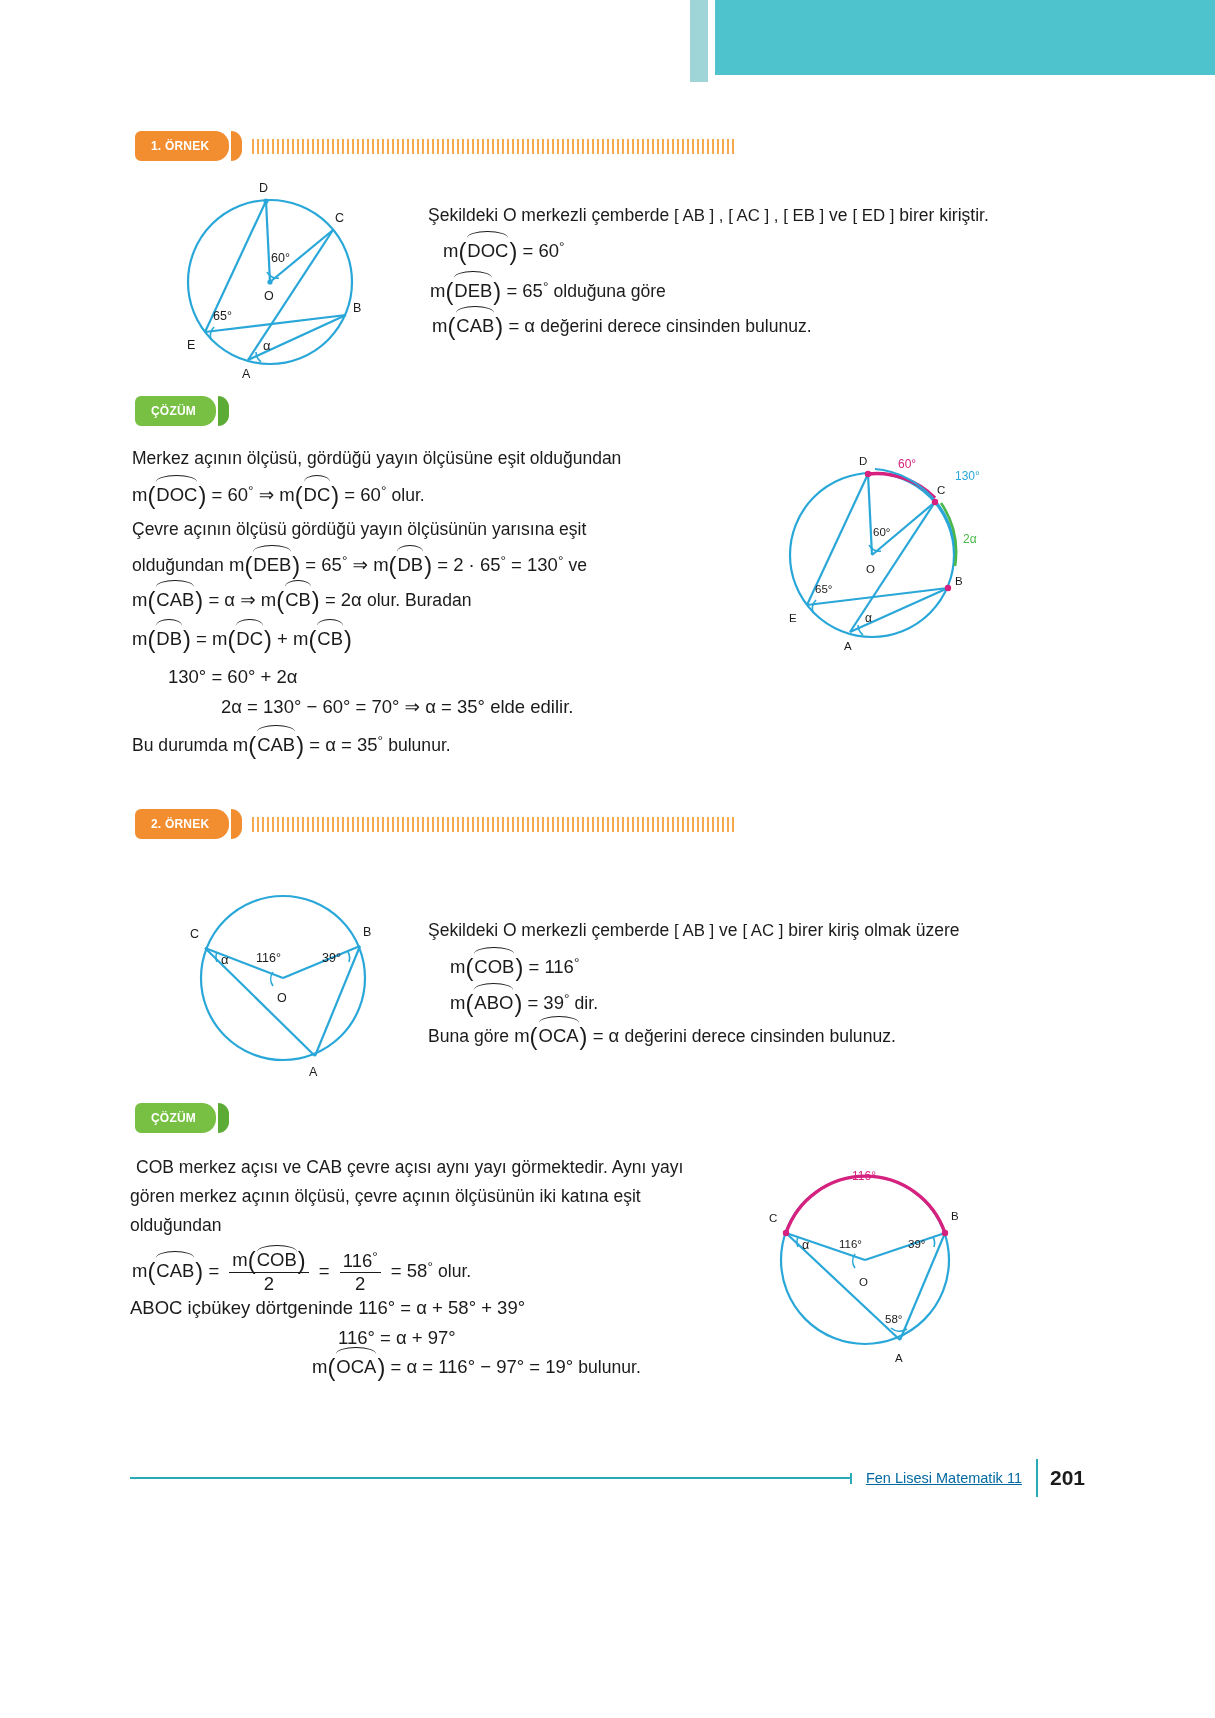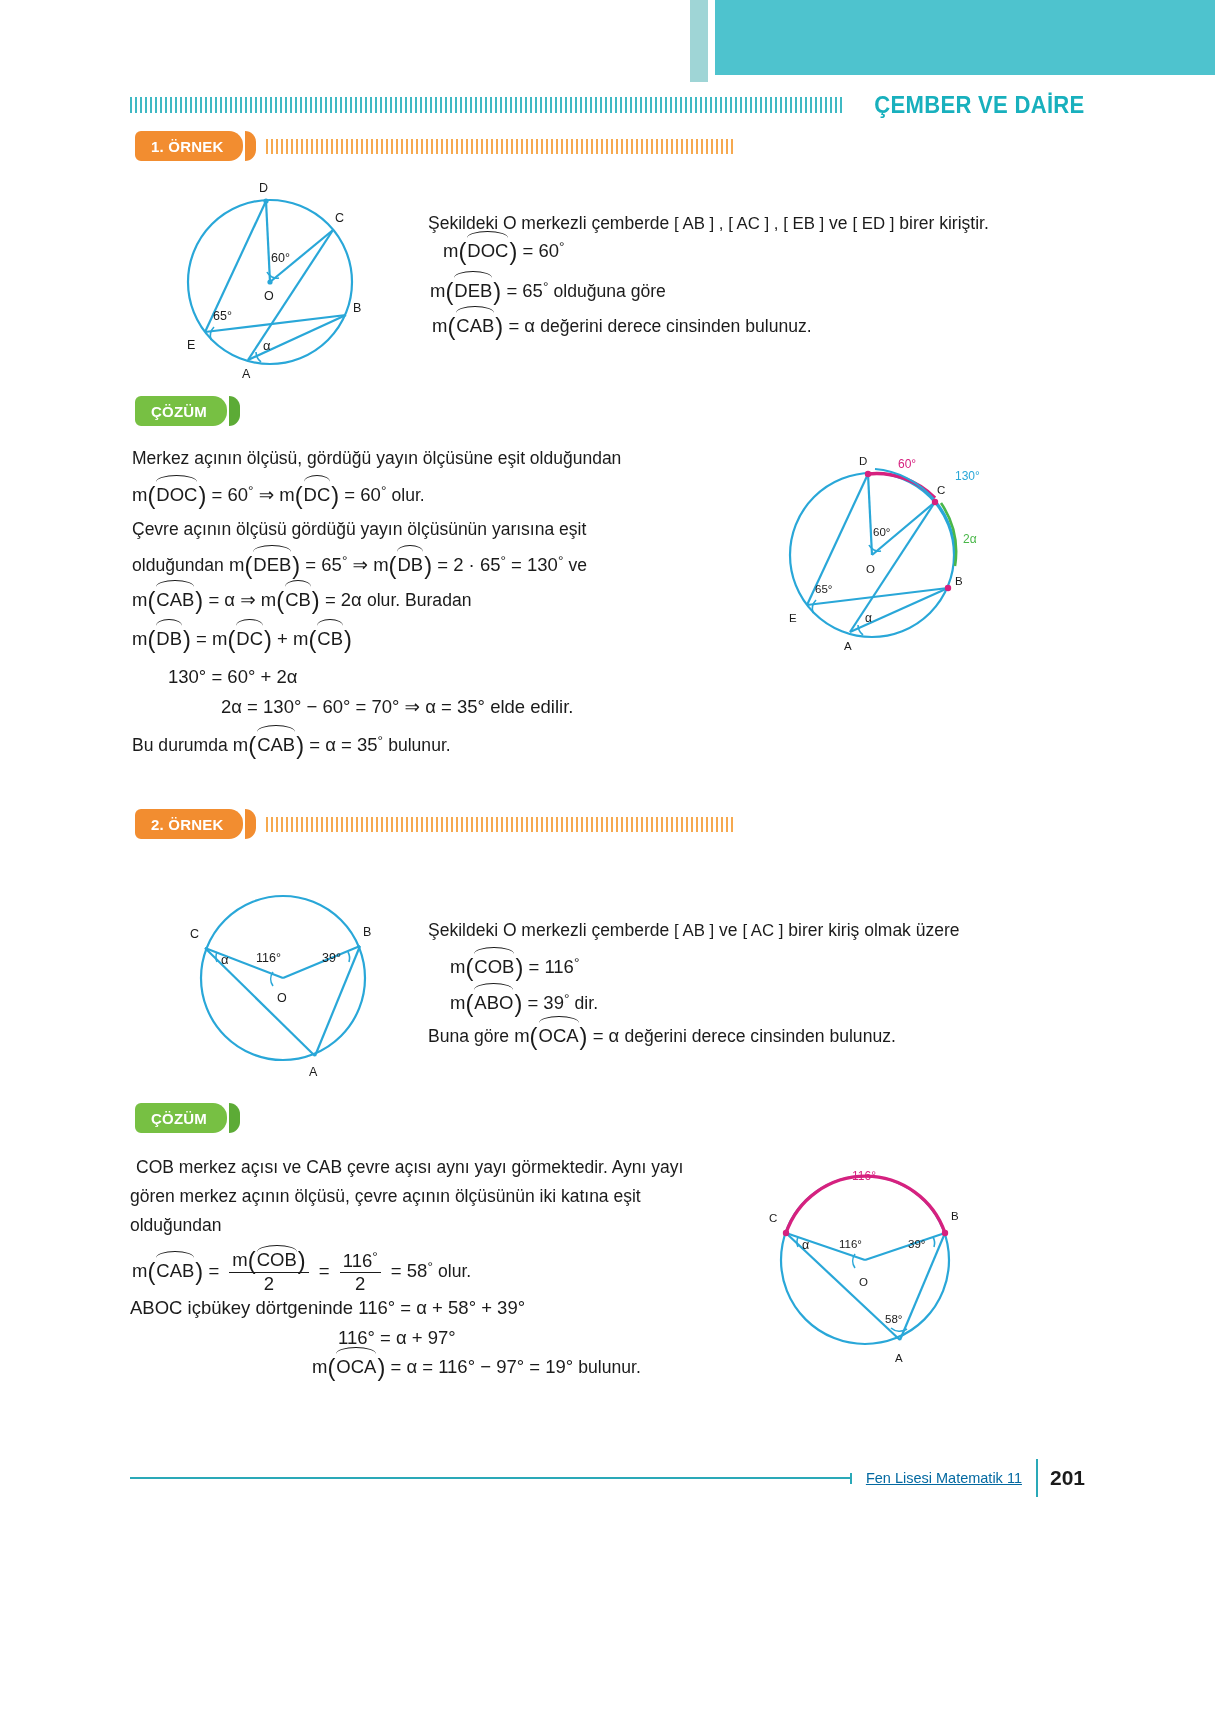--- a/index.html
+++ b/index.html
@@ -35,21 +35,21 @@
     margin-left: 14px; color: #18b0bd; font-weight: 700; font-size: 24px;
     letter-spacing: .3px; white-space: nowrap;
     transform: scaleX(.92); transform-origin: right center;
   }
 
   
   .badge-row { position: absolute; display: flex; align-items: center; width: 600px; }
   .badge {
     position: relative; height: 30px; padding: 0 20px 0 16px;
     display: flex; align-items: center; justify-content: center;
-    color: #fff; font-weight: 700; font-size: 15px; letter-spacing: .2px;
+    color: #fff; font-weight: 700; font-size: 12px; letter-spacing: .2px;
     border-radius: 6px 14px 14px 6px;
   }
   .badge.orange { background: #f28d30; }
   .badge.green  { background: #77c043; }
   .badge-tail { width: 11px; height: 30px; border-radius: 0 14px 14px 0; margin-left: 2px; }
   .badge-tail.orange { background: #f28d30; }
   .badge-tail.green  { background: #5cab36; }
   .badge-dash { flex: 1; height: 15px; margin-left: 10px; position: relative; }
   .badge-dash::before {
     content: ""; position: absolute; inset: 0;
@@ -91,24 +91,20 @@
 </head>
 <body>
 
 <div class="page">
 
   <div class="top-tab-wrap">
     <div class="top-tab-shadow"></div>
     <div class="top-tab"></div>
   </div>
 
-  <div class="chapter-head">
-    <span class="dash-rule"></span>
-    <span class="chapter-title">ÇEMBER VE DAİRE</span>
-  </div>
 
   <div class="badge-row" style="top:131px; left:135px;">
     <span class="badge orange">1. ÖRNEK</span>
     <span class="badge-tail orange"></span>
     <span class="badge-dash"></span>
   </div>
 
   <svg class="fig" style="left:178px; top:172px;" width="200" height="215" viewBox="0 0 200 215">
     <circle cx="92" cy="110" r="82" fill="none" stroke="#29a7d8" stroke-width="2.2"></circle>
 
@@ -130,21 +126,21 @@
     <text x="157" y="50" font-size="12.5" fill="#1b1b1b">C</text>
     <text x="86" y="128" font-size="12.5" fill="#1b1b1b">O</text>
     <text x="9" y="177" font-size="12.5" fill="#1b1b1b">E</text>
     <text x="175" y="140" font-size="12.5" fill="#1b1b1b">B</text>
     <text x="64" y="206" font-size="12.5" fill="#1b1b1b">A</text>
     <text x="93" y="90" font-size="12.5" fill="#1b1b1b">60°</text>
     <text x="35" y="148" font-size="12.5" fill="#1b1b1b">65°</text>
     <text x="85" y="178" font-size="13" fill="#1b1b1b">α</text>
   </svg>
 
-  <div class="tx" style="left:428px; top:208px; width:620px;">
+  <div class="tx" style="left:428px; top:200px; width:620px;">
     <span class="nowrap">
       <span>Şekildeki O merkezli çemberde</span>
       <span style="font-size:.96em;">[ AB ] , [ AC ] , [ EB ]</span>
       <span>ve</span>
       <span style="font-size:.96em;">[ ED ]</span>
       <span>birer kiriştir.</span>
     </span>
   </div>
 
   <div class="tx math" style="left:443px; top:232px;">

